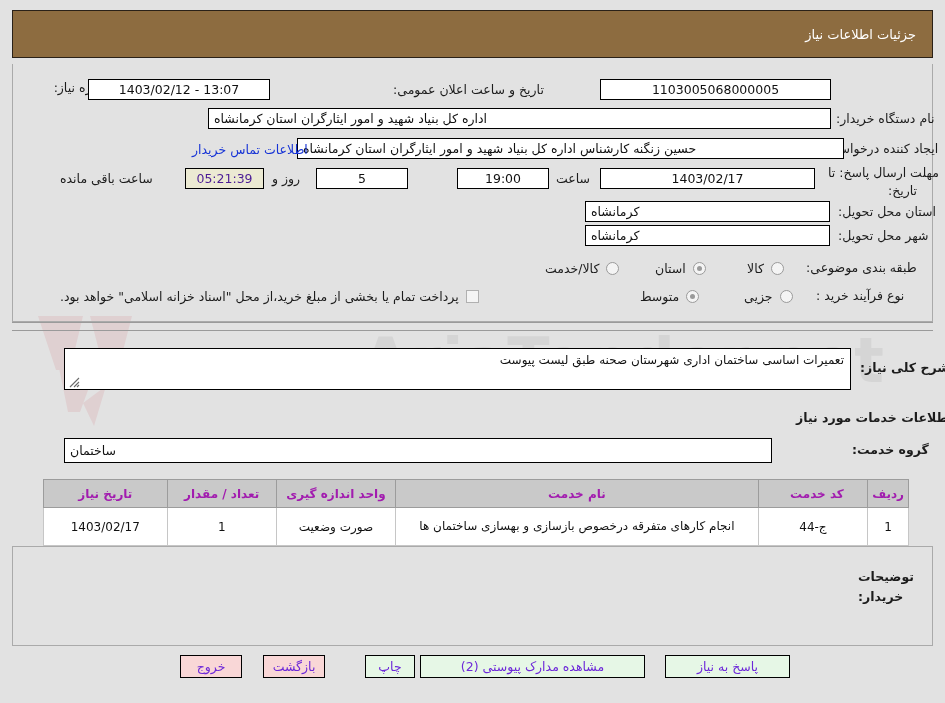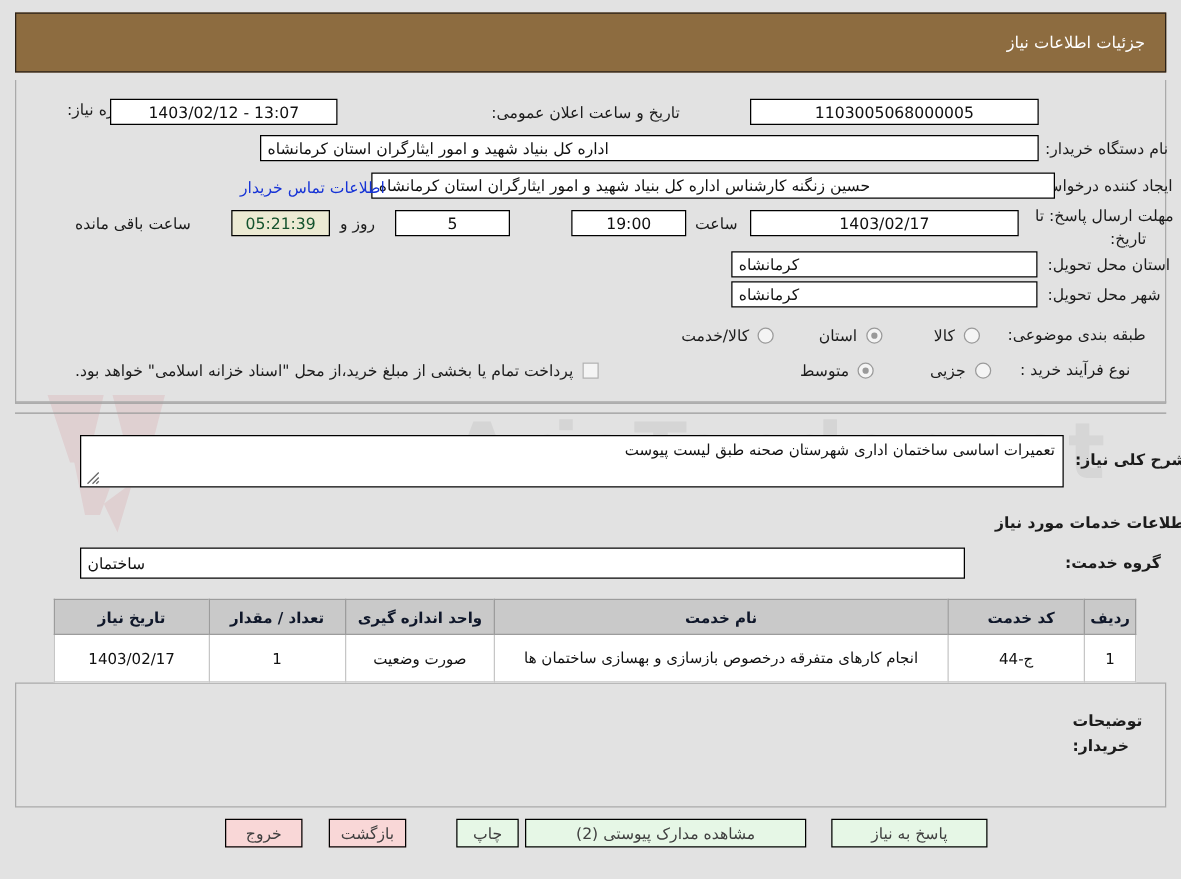--- a/index.html
+++ b/index.html
@@ -58,21 +58,21 @@
     background: #ffffff; border: 1px solid #000; height: 21px;
     font-size: 12.5px; color: #111; padding: 0 5px;
     display: flex; align-items: center; font-family: inherit;
   }
   .inp.c { justify-content: center; }
   .inp.r { justify-content: flex-end; }
 
   .countdown {
     background: #ecead3; border: 1px solid #000; height: 21px;
     display: flex; align-items: center; justify-content: center;
-    font-size: 12.5px; padding: 0 6px; color: #14532d;
+    font-size: 12.5px; padding: 0 6px; color: #4c1d95;
   }
   .link { color: #1633d6; font-size: 12.5px; text-decoration: none; cursor: pointer; white-space: nowrap; }
 
   .radio {
     width: 13px; height: 13px; border-radius: 50%;
     border: 1px solid #9a9a9a; background: #f4f4f4; display: inline-block;
     position: relative; flex: none;
   }
   .radio.on::after {
     content: ""; position: absolute; left: 3px; top: 3px;
@@ -94,40 +94,40 @@
     position: absolute; left: 3px; bottom: 1px; width: 12px; height: 12px;
     z-index: 4; color: #666;
   }
 
   
   table.items {
     position: absolute; left: 43px; top: 479px; width: 866px;
     border-collapse: collapse; z-index: 3; background: #fff;
   }
   table.items th {
-    background: #c9c9c9; border: 1px solid #9c9c9c; color: #0f172a;
+    background: #c9c9c9; border: 1px solid #9c9c9c; color: #a21caf;
     font-size: 12px; font-weight: bold; height: 28px; padding: 2px 4px;
   }
   table.items td {
     background: #fff; border: 1px solid #c6c6c6; color: #111;
     font-size: 12px; height: 38px; padding: 3px 5px; text-align: center;
   }
   td.svc { color: #1633d6; line-height: 1.35; }
 
   
   .bpanel {
     position: absolute; left: 12px; top: 546px; width: 921px; height: 100px;
     border: 1px solid #aaa; z-index: 2;
   }
 
   
   .btns { position: absolute; left: 0; top: 655px; width: 945px; height: 26px; z-index: 3; }
   .btn {
     position: absolute; height: 23px; border: 1px solid #000;
-    font-size: 12.5px; color: #404040; display: flex; align-items: center;
+    font-size: 12.5px; color: #6d28d9; display: flex; align-items: center;
     justify-content: center; cursor: pointer; font-family: inherit; padding: 0 8px;
     white-space: nowrap;
   }
   .btn.green { background: #e6f7e6; }
   .btn.pink  { background: #f9d7d7; }
 </style>
 </head>
 <body>
 
 <div class="page">

